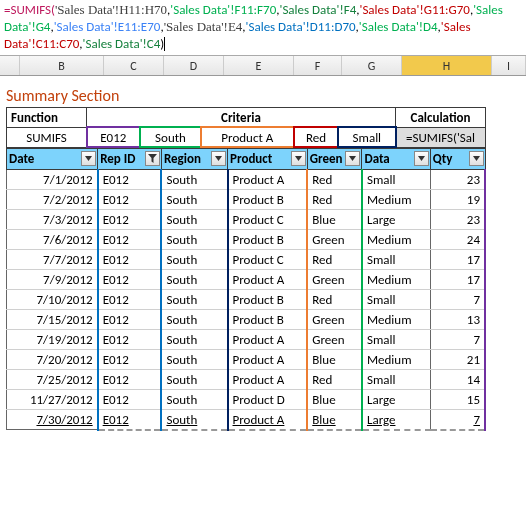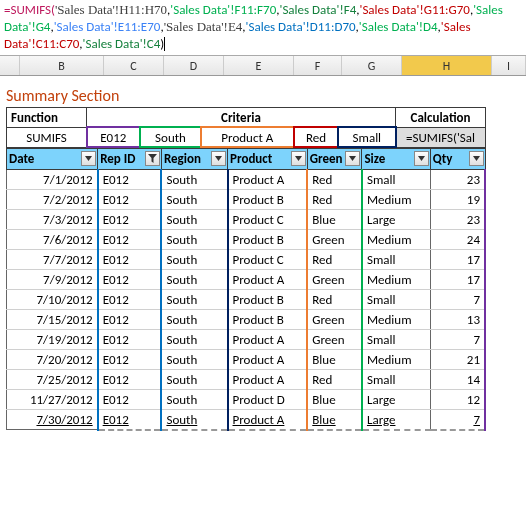--- a/index.html
+++ b/index.html
@@ -233,21 +233,21 @@
               </svg>
             </span>
       </th>
       <th class="col-color"><span>Green</span>
         <span class="filter-btn">
               <svg viewBox="0 0 7 5">
                 <polygon points="0,0 7,0 3.5,5" fill="#333"></polygon>
               </svg>
             </span>
       </th>
-      <th class="col-size"><span>Size</span>
+      <th class="col-size"><span>Data</span>
         <span class="filter-btn">
               <svg viewBox="0 0 7 5">
                 <polygon points="0,0 7,0 3.5,5" fill="#333"></polygon>
               </svg>
             </span>
       </th>
       <th class="col-qty"><span>Qty</span>
         <span class="filter-btn">
               <svg viewBox="0 0 7 5">
                 <polygon points="0,0 7,0 3.5,5" fill="#333"></polygon>
@@ -356,21 +356,21 @@
           <td class="o-size">Small</td>
           <td class="num o-qty">14</td>
         </tr>
         <tr>
           <td class="date">11/27/2012</td>
           <td class="o-rep">E012</td>
           <td class="o-region">South</td>
           <td class="o-product">Product D</td>
           <td class="o-color">Blue</td>
           <td class="o-size">Large</td>
-          <td class="num o-qty">12</td>
+          <td class="num o-qty">15</td>
         </tr>
         <tr>
           <td class="date">7/30/2012</td>
           <td class="o-rep">E012</td>
           <td class="o-region">South</td>
           <td class="o-product">Product A</td>
           <td class="o-color">Blue</td>
           <td class="o-size">Large</td>
           <td class="num o-qty">7</td>
         </tr>

